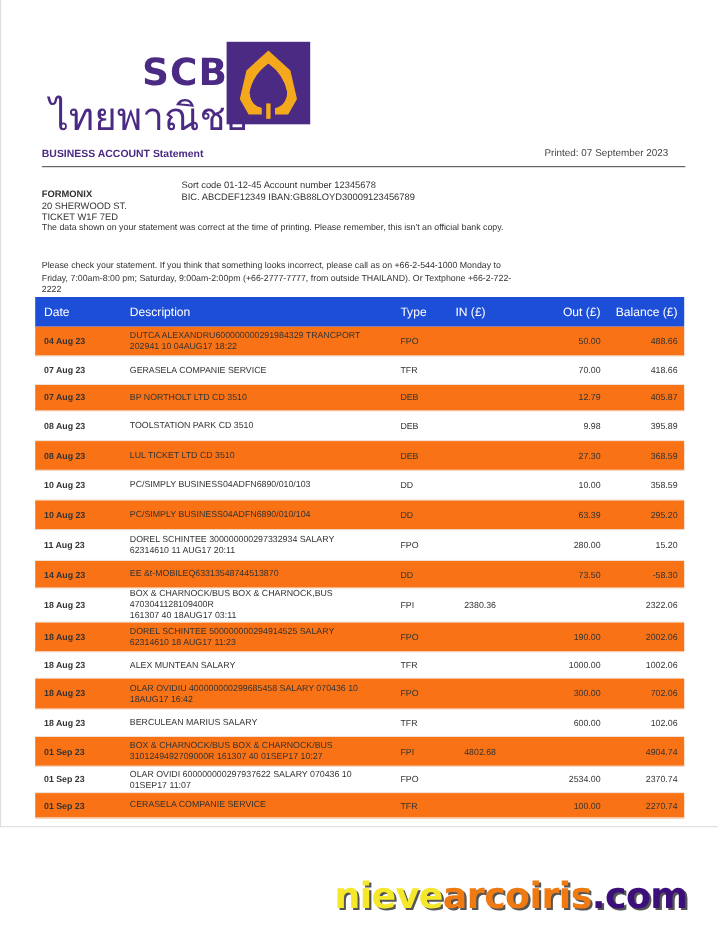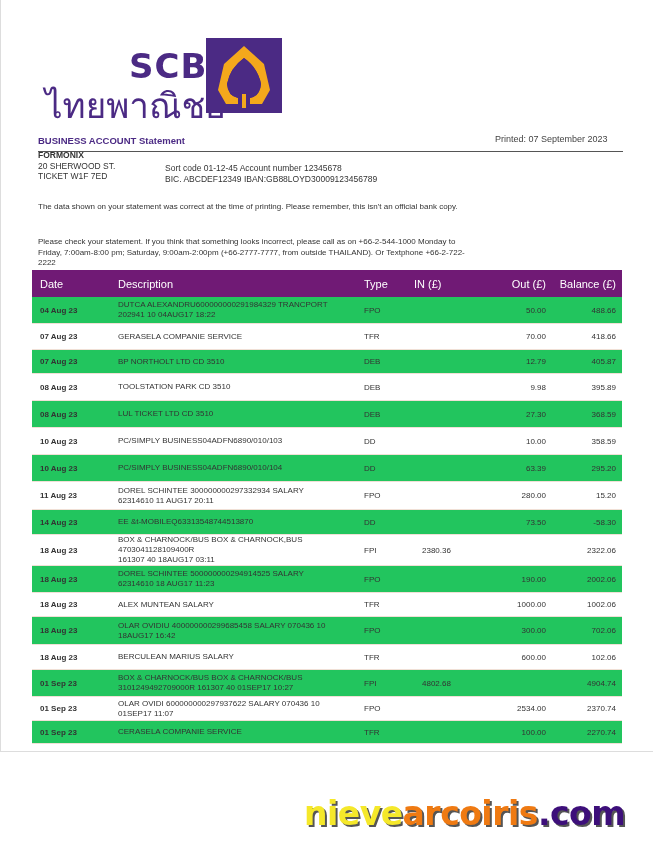--- a/index.html
+++ b/index.html
@@ -10,30 +10,30 @@
   .logo-text { position: absolute; left: 40px; top: 44px; width: 160px; }
   .logo-scb { position: absolute; left: 88px; top: 2px; font-size: 34px; font-weight: bold; color: #4b2a84; letter-spacing: 1px; font-family: "DejaVu Sans", sans-serif; }
   .logo-thai { position: absolute; left: 4px; top: 34px; font-size: 35px; color: #4b2a84; font-family: "DejaVu Sans", sans-serif; white-space: nowrap; }
   .logo-mark { position: absolute; left: 205px; top: 38px; width: 76px; height: 75px; background: #4b2a84; }
 
   .stmt-title { position: absolute; left: 37px; top: 135px; font-size: 9.5px; color: #4b2a84; font-weight: bold; }
   .stmt-title .thin { font-weight: bold; }
   .printed { position: absolute; left: 494px; top: 134px; font-size: 9px; color: #444; }
   .hr { position: absolute; left: 37px; top: 151px; width: 585px; height: 1px; background: #555; }
 
-  .addr { position: absolute; left: 37px; top: 150px; font-size: 8.5px; line-height: 10.5px; color: #333; }
+  .addr { position: absolute; left: 37px; top: 171px; font-size: 8.5px; line-height: 10.5px; color: #333; }
   .addr .bold { font-weight: bold; }
   .acct { position: absolute; left: 164px; top: 163px; font-size: 8.5px; line-height: 10.5px; color: #333; }
   .note1 { position: absolute; left: 37px; top: 202px; font-size: 8px; color: #333; }
   .note2 { position: absolute; left: 37px; top: 237px; width: 430px; font-size: 8px; line-height: 10.5px; color: #333; }
 
   .table { position: absolute; left: 31px; top: 270px; width: 590px; }
-  .thead { height: 27px; background: #701a75; display: flex; align-items: center; color: #fff; font-size: 11px; }
+  .thead { height: 27px; background: #1d4ed8; display: flex; align-items: center; color: #fff; font-size: 11px; }
   .row { display: flex; align-items: center; font-size: 8px; color: #333; border-bottom: 1px solid #f0e0d6; }
-  .row.odd { background: #22c55e; }
+  .row.odd { background: #f97316; }
   .row.even { background: #fff; }
   .c-date { width: 82px; padding-left: 8px; font-weight: bold; }
   .c-desc { width: 248px; padding-left: 4px; line-height: 10px; }
   .c-type { width: 50px; padding-left: 2px; }
   .c-in { width: 50px; text-align: left; padding-left: 10px; }
   .c-out { width: 86px; text-align: right; padding-right: 2px; }
   .c-bal { width: 74px; text-align: right; padding-right: 6px; }
   .thead .c-date { font-weight: normal; padding-left: 8px; }
   .thead .c-desc { padding-left: 4px; }
   .thead .c-in { text-align: left; padding-left: 2px; }

